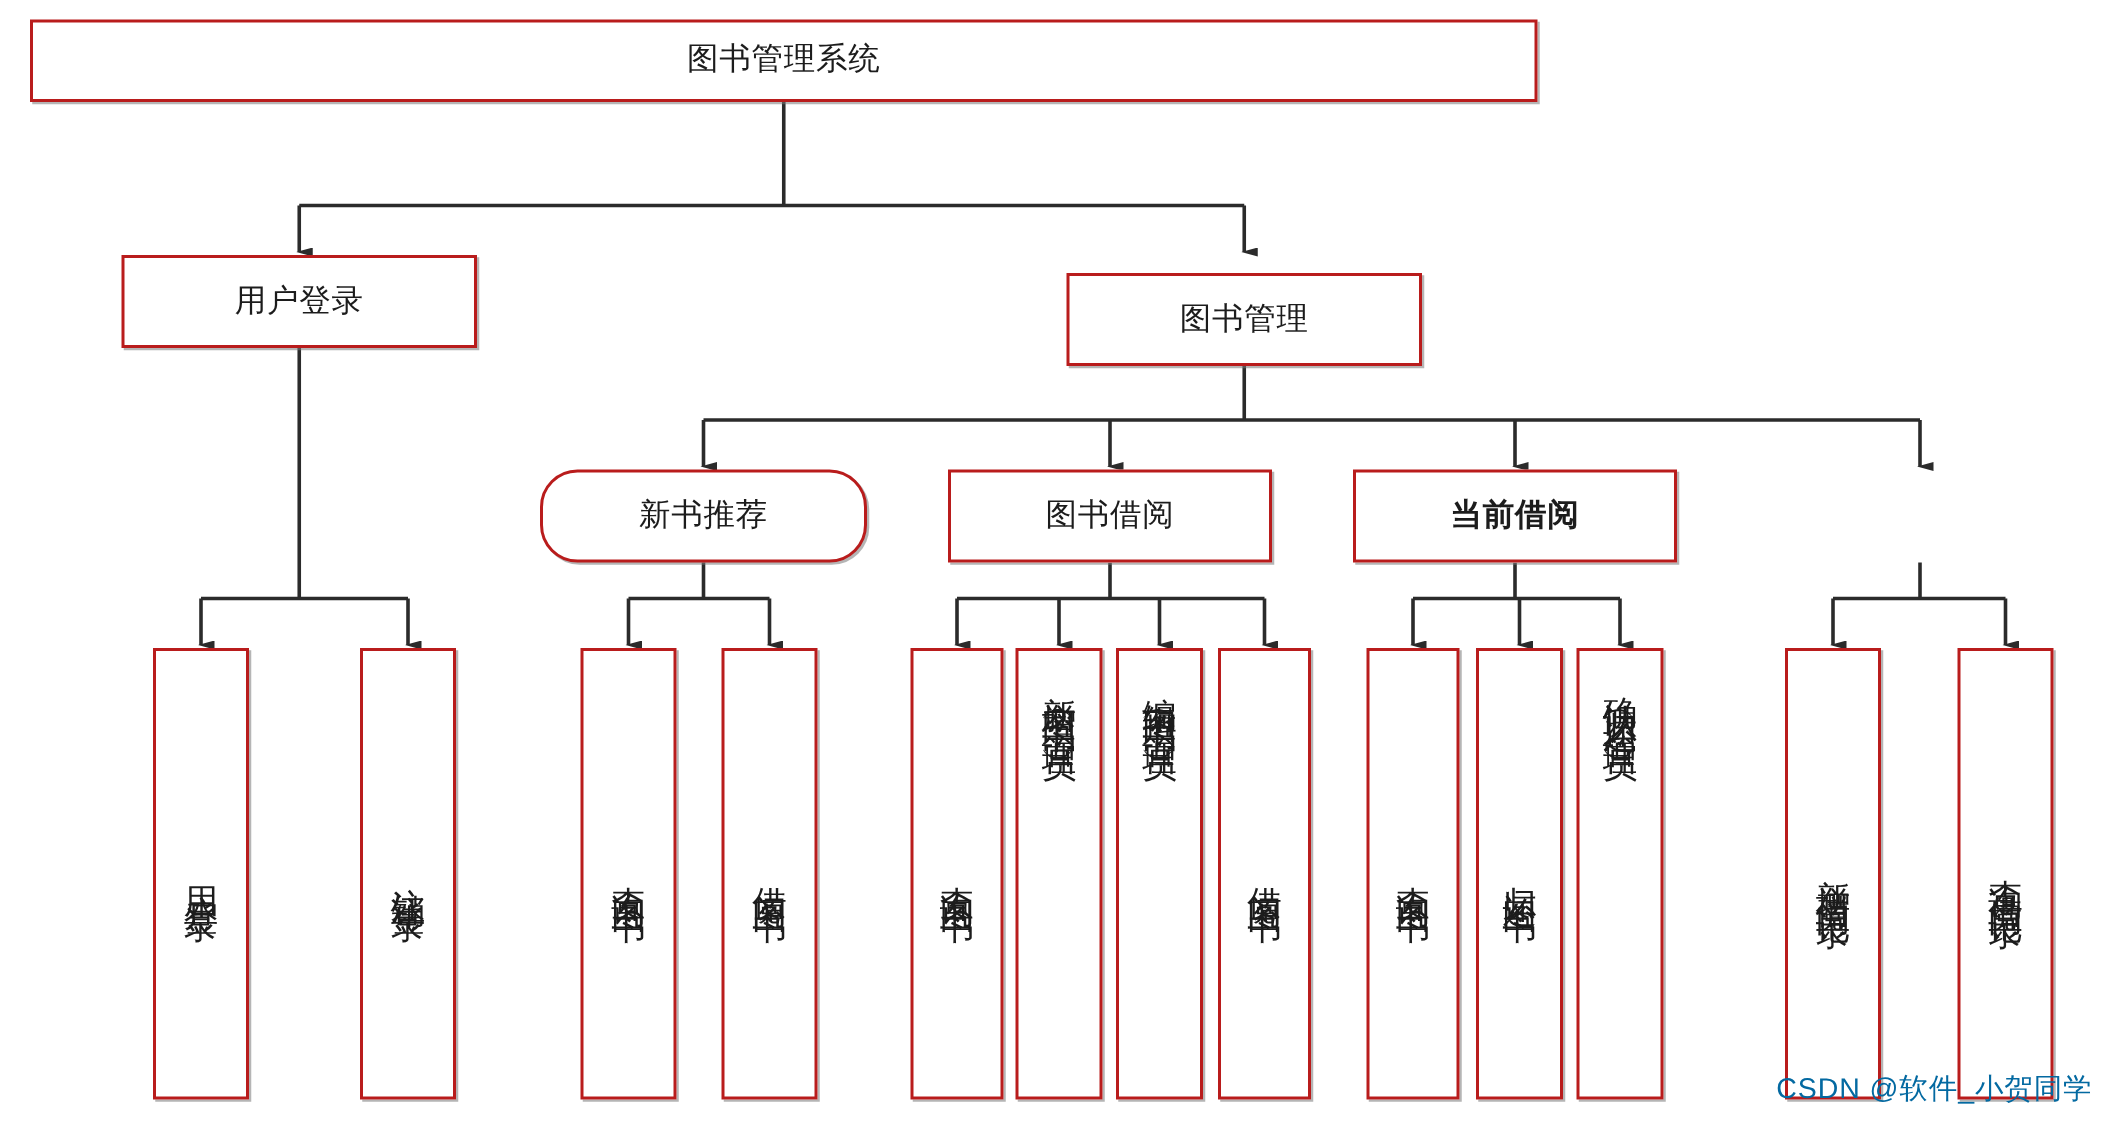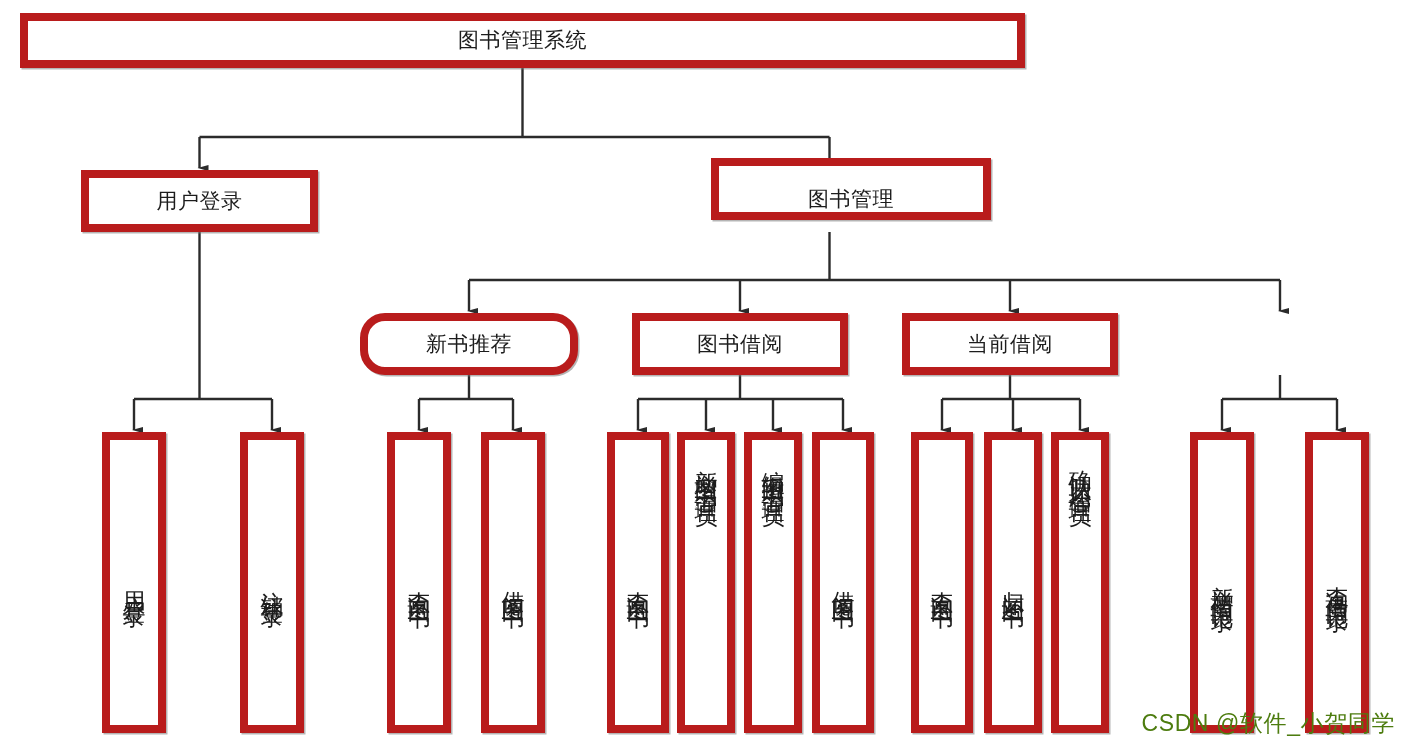--- a/index.html
+++ b/index.html
@@ -3,21 +3,21 @@
 <meta charset="utf-8">
 <style>
   html,body{margin:0;padding:0;background:#ffffff;}
   body{font-family:"Liberation Sans","DejaVu Sans",sans-serif;}
   #canvas{position:relative;width:1405px;height:747px;background:#ffffff;overflow:hidden;}
   svg.edges{position:absolute;left:0;top:0;width:1405px;height:747px;}
 
   .node{
     position:absolute;
     background:#ffffff;
-    border:8px solid #b91c1c;
+    border:2px solid #b91c1c;
     box-sizing:border-box;
     display:flex;
     align-items:center;
     justify-content:center;
     color:#1c1c1c;
     box-shadow:1.5px 1.5px 0 rgba(120,120,120,.55);
   }
   .node .label{
     display:block;
     text-align:center;
@@ -33,22 +33,22 @@
     letter-spacing:5px;
     line-height:1;
     white-space:nowrap;
   }
   .node.v.center{align-items:center;padding-top:0;}
 
   #watermark{
     position:absolute;
     right:10px;
     bottom:8px;
-    font-size:23px;
-    color:#4d7c0f;
+    font-size:19px;
+    color:#0369a1;
     letter-spacing:.6px;
     white-space:nowrap;
     pointer-events:none;
   }
 </style>
 </head>
 <body>
 
 <div id="canvas">
 
@@ -95,31 +95,31 @@
       </g>
   </svg>
 
   <div class="node h" style="left: 20px; top: 13px; width: 1005px; height: 55px;">
     <span class="label">图书管理系统</span>
   </div>
 
   <div class="node h" style="left: 81px; top: 170px; width: 237px; height: 62px;">
     <span class="label">用户登录</span>
   </div>
-  <div class="node h" style="left: 711px; top: 158px; width: 280px; height: 62px; align-items: flex-end;">
+  <div class="node h" style="left: 711px; top: 182px; width: 237px; height: 62px;">
     <span class="label">图书管理</span>
   </div>
 
   <div class="node h" style="left: 360px; top: 313px; width: 218px; height: 62px; border-radius: 25px;">
     <span class="label">新书推荐</span>
   </div>
   <div class="node h" style="left: 632px; top: 313px; width: 216px; height: 62px;">
     <span class="label">图书借阅</span>
   </div>
-  <div class="node h" style="left: 902px; top: 313px; width: 216px; height: 62px;">
+  <div class="node h" style="left: 902px; top: 313px; width: 216px; height: 62px; font-weight: bold;">
     <span class="label">当前借阅</span>
   </div>
 
   <div class="node v center" style="left: 102px; top: 432px; width: 64px; height: 301px;">
     <span class="label">用户登录</span>
   </div>
   <div class="node v center" style="left: 240px; top: 432px; width: 64px; height: 301px;">
     <span class="label">注销登录</span>
   </div>
 

